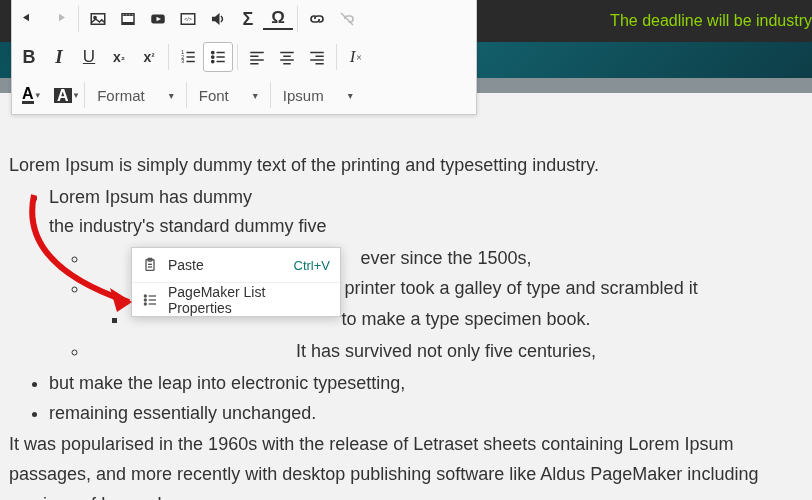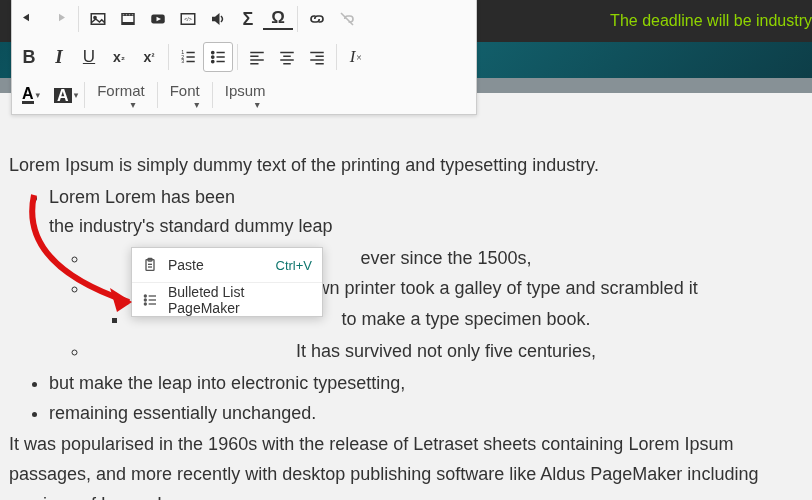--- a/index.html
+++ b/index.html
@@ -78,21 +78,20 @@
   }
   .combo {
     display: flex;
     align-items: center;
     justify-content: flex-end;
     height: 30px;
     padding: 0 8px;
     color: #555;
     font-size: 15px;
     cursor: pointer;
-    flex-direction: column;
   }
   .combo .caret {
     margin-left: 24px;
     font-size: 10px;
     color: #555;
   }
   .tc-box {
     display:flex;
     align-items:center;
     padding: 0 2px;
@@ -129,21 +128,21 @@
     left: 14px;
     width: 150px;
     height: 130px;
     pointer-events: none;
     z-index: 5;
   }
   .context-menu {
     position: absolute;
     top: 247px;
     left: 131px;
-    width: 192px;
+    width: 210px;
     background: #fff;
     border: 1px solid #ccc;
     box-shadow: 0 2px 10px rgba(0,0,0,0.2);
     z-index: 4;
   }
   .cm-item {
     display: flex;
     align-items: center;
     height: 34px;
     padding: 0 10px 0 8px;
@@ -322,23 +321,23 @@
     <div class="combo">
       <span>Ipsum</span>
       <span class="caret">▾</span>
     </div>
   </div>
 </div>
 
 <div class="content">
   <p>Lorem Ipsum is simply dummy text of the printing and typesetting industry.</p>
   <ul>
-    <li>Lorem Lorem has been</li>
+    <li>Lorem Ipsum has dummy</li>
     <li>
-      <span>the industry's standard dummy leap</span>
+      <span>the industry's standard dummy five</span>
       <ul>
         <li>ever since the 1500s,</li>
         <li>
           <span>when an unknown printer took a galley of type and scrambled it</span>
           <ul>
             <li>to make a type specimen book.</li>
           </ul>
         </li>
         <li>It has survived not only five centuries,</li>
       </ul>
@@ -366,20 +365,20 @@
     <span class="cm-icon">
       <svg viewBox="0 0 24 24" width="16" height="16" stroke="currentColor" stroke-width="2">
           <line x1="10" y1="6" x2="21" y2="6"></line>
           <line x1="10" y1="12" x2="21" y2="12"></line>
           <line x1="10" y1="18" x2="21" y2="18"></line>
           <circle cx="5" cy="6" r="1.5" fill="currentColor"></circle>
           <circle cx="5" cy="12" r="1.5" fill="currentColor"></circle>
           <circle cx="5" cy="18" r="1.5" fill="currentColor"></circle>
         </svg>
     </span>
-    <span class="cm-label">Bulleted List PageMaker</span>
+    <span class="cm-label">PageMaker List Properties</span>
   </div>
 </div>
 
 <svg class="arrow" viewBox="0 0 150 130">
   <path d="M20 5 Q 5 75 115 112" fill="none" stroke="#d11" stroke-width="6"></path>
   <path d="M118 112 L96 98 L103 122 Z" fill="#d11"></path>
 </svg>
 
 </body></html>

